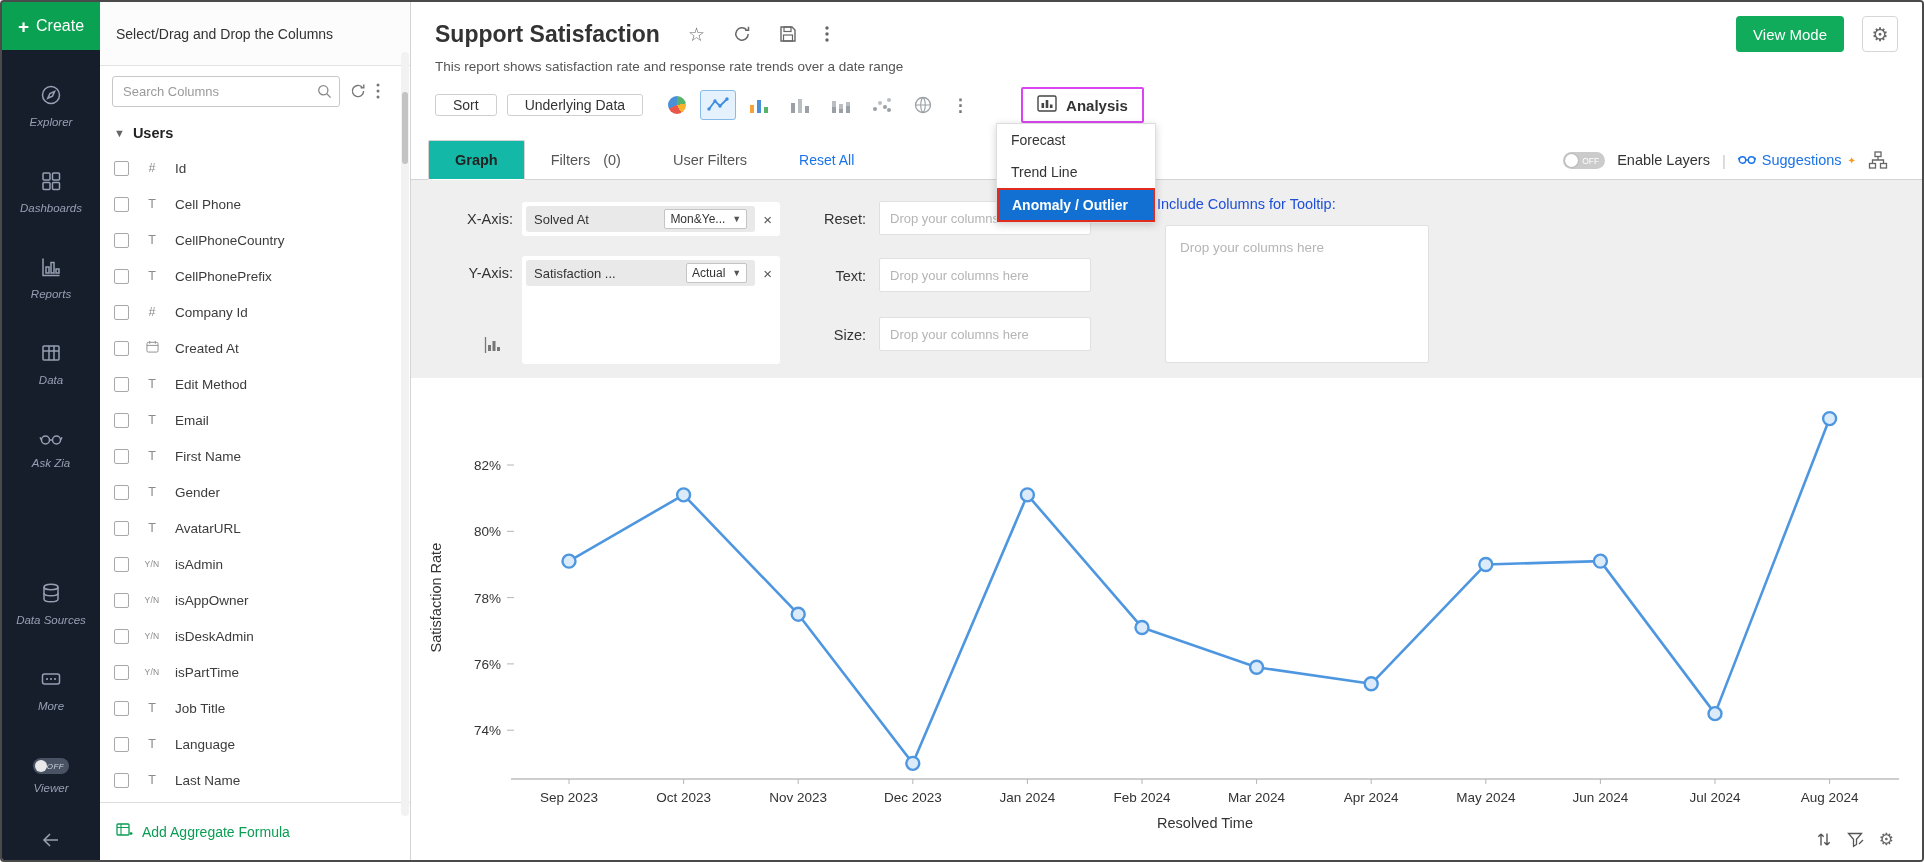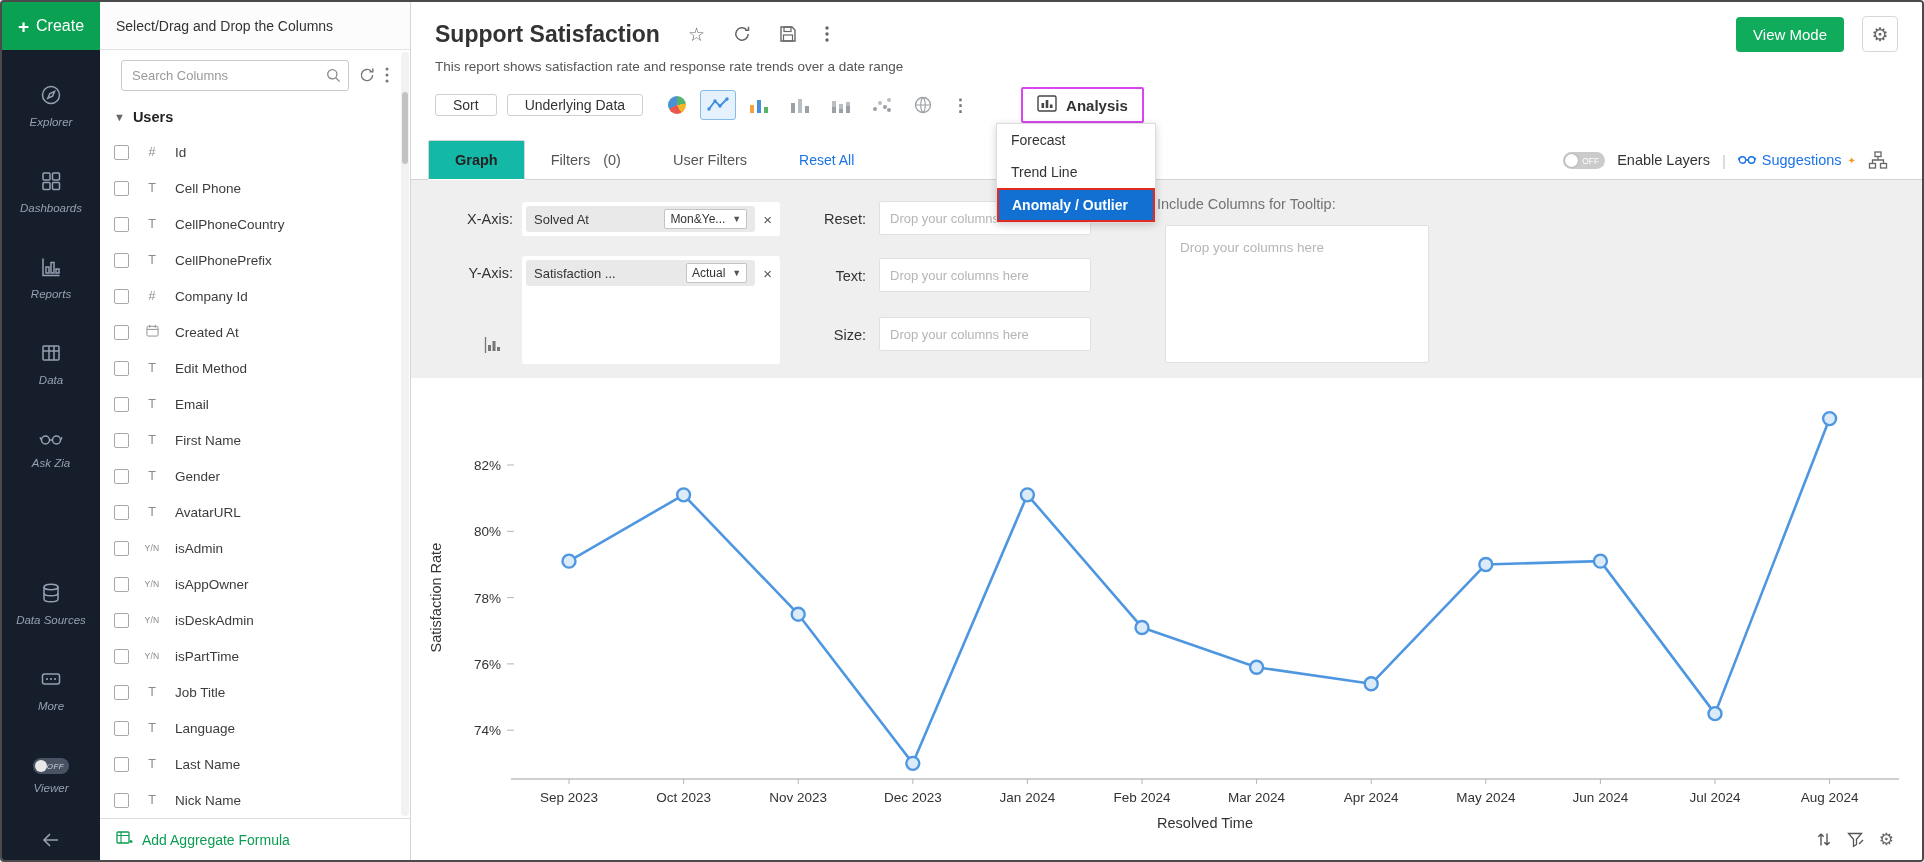--- a/index.html
+++ b/index.html
@@ -16,47 +16,47 @@
 .rail-item.gap-top { margin-top:68px; }
 .rail-item svg { stroke:#97a0b3; fill:none; stroke-width:1.5; }
 .rail-lb { width:70px; line-height:1.25; }
 .viewer-toggle { width:36px; height:16px; background:#4a5364; border-radius:8px; position:relative; }
 .viewer-toggle .knob { position:absolute; left:2px; top:2px; width:12px; height:12px; border-radius:50%; background:#e8e8e8; }
 .viewer-toggle .off-txt { position:absolute; right:5px; top:3.5px; font-size:8px; color:#cfd5df; letter-spacing:.4px; }
 .rail-bottom { position:absolute; bottom:8px; left:0; width:100%; display:flex; justify-content:center; color:#97a0b3; cursor:pointer; }
 
 
 .col-panel { width:311px; border-right:1px solid #d4d4d4; display:flex; flex-direction:column; position:relative; background:#fff; flex-shrink:0; }
-.col-header { height:48px; display:flex; align-items:center; padding:0 16px; font-size:14px; color:#333; border-bottom:1px solid #e3e3e3; background:#fcfcfc; flex-shrink:0; }
-.search-row { height:50px; display:flex; align-items:center; padding:0 12px; gap:10px; flex-shrink:0;justify-content:center; }
+.col-header { height:64px; display:flex; align-items:center; padding:0 16px; font-size:14px; color:#333; border-bottom:1px solid #e3e3e3; background:#fcfcfc; flex-shrink:0; }
+.search-row { height:50px; display:flex; align-items:center; padding:0 12px; gap:10px; flex-shrink:0; }
 .search-box { position:relative; width:228px; }
 .search-box input { width:100%; height:31px; border:1px solid #c9c9c9; border-radius:3px; padding:0 30px 0 10px; font-size:13px; color:#333; font-family:inherit; outline:none; }
 .search-box input::placeholder { color:#9a9a9a; }
 .search-ic { position:absolute; right:8px; top:8px; }
 .mini-ic { color:#777; display:inline-flex; align-items:center; cursor:pointer; }
 .group-row { height:34px; display:flex; align-items:center; gap:8px; padding:0 14px; flex-shrink:0; }
 .group-chev { color:#666; font-size:11px; }
 .group-name { font-size:14.5px; font-weight:bold; color:#222; }
 #col-list { flex:1; overflow:hidden; }
 .col-row { height:36px; display:flex; align-items:center; padding:0 14px; gap:12px; cursor:pointer; }
 .cbox { width:15px; height:15px; border:1px solid #a8a8a8; border-radius:2px; background:#fff; flex-shrink:0; }
 .ctype { width:22px; color:#8a8a8a; font-size:12.5px; text-align:center; flex-shrink:0; }
 .ctype.yn { font-size:8.5px; letter-spacing:.3px; }
 .clabel { font-size:13.5px; color:#3c3c3c; white-space:nowrap; }
-.panel-footer { height:42px; border-top:1px solid #ddd; display:flex; align-items:center; gap:9px; padding:0 16px; color:#0a9d53; font-size:14px; cursor:pointer; flex-shrink:0; }
+.panel-footer { height:58px; border-top:1px solid #ddd; display:flex; align-items:center; gap:9px; padding:0 16px; color:#0a9d53; font-size:14px; cursor:pointer; flex-shrink:0; }
 .panel-scroll { position:absolute; right:1px; top:50px; bottom:44px; width:8px; background:#f2f2f2; border-radius:4px; }
 .panel-scroll .thumb { position:absolute; top:40px; left:1px; width:6px; height:72px; background:#c3c3c3; border-radius:3px; }
 
 
 .main { flex:1; display:flex; flex-direction:column; position:relative; background:#fff; min-width:0; }
 .report-header { padding:14px 0 0 24px; }
 .title-row { display:flex; align-items:center; gap:28px; padding-right:24px; }
 .page-title { font-size:23px; font-weight:bold; color:#333; }
 .hdr-ic { color:#666; font-size:19px; display:inline-flex; align-items:center; cursor:pointer; line-height:1; }
-.title-right { margin-left:auto; display:flex; align-items:center; gap:18px; }
+.title-right { margin-left:auto; display:flex; gap:18px; }
 .view-mode-btn { background:#10ab5b; color:#fff; border:none; border-radius:4px; font-size:15px; padding:9px 17px; font-family:inherit; cursor:pointer; }
 .gear-btn { width:36px; height:36px; border:1px solid #d6d6d6; border-radius:4px; background:#fff; display:flex; align-items:center; justify-content:center; font-size:19px; color:#666; cursor:pointer; }
 .subtitle { margin-top:7px; font-size:13.5px; color:#555; }
 
 .toolbar { margin-top:10px; padding:0 24px; display:flex; align-items:center; height:42px; flex-shrink:0; }
 .tb-btn { height:22px; background:#fff; border:1px solid #cfcfcf; border-radius:3px; font-size:14px; color:#333; padding:0 17px; font-family:inherit; cursor:pointer; }
 .tb-btn + .tb-btn { margin-left:10px; }
 .chart-ic-group { display:flex; align-items:center; gap:5px; margin-left:16px; }
 .ct-ic { width:36px; height:30px; display:flex; align-items:center; justify-content:center; border-radius:3px; cursor:pointer; }
 .ct-ic.selected { background:#e5f1fc; border:1px solid #86bbe9; }
@@ -93,21 +93,21 @@
 .y-shelf { left:111px; top:76px; width:258px; height:108px; align-items:flex-start; }
 .chip-row { display:flex; align-items:center; width:100%; }
 .chip { flex:1; background:#e9e9e9; border-radius:3px; height:26px; display:flex; align-items:center; padding:0 8px; gap:8px; }
 .chip-label { font-size:13px; color:#333; white-space:nowrap; }
 .mode-select { margin-left:auto; background:#fff; border:1px solid #c4c4c4; border-radius:2px; font-size:12px; color:#333; padding:2px 5px; display:flex; align-items:center; gap:7px; cursor:pointer; white-space:nowrap; }
 .mode-select .chev { font-size:9px; color:#555; }
 .chip-close { margin:0 4px 0 8px; color:#555; font-size:15px; cursor:pointer; line-height:1; }
 .axis-ic { position:absolute; left:72px; top:156px; }
 .dropzone { position:absolute; width:212px; height:34px; border:1px solid #e0e0e0; background:#fff; border-radius:2px; font-size:13px; color:#333; padding:0 10px; font-family:inherit; outline:none; }
 .dropzone::placeholder { color:#b5b5b5; }
-.tooltip-lb { position:absolute; left:746px; top:16px; font-size:14.5px; color:#737373; }
+.tooltip-lb { position:absolute; left:746px; top:16px; font-size:14.5px; color:#1d4ed8; }
 .tooltip-zone { position:absolute; left:754px; top:45px; width:264px; height:138px; background:#fff; border:1px solid #e0e0e0; border-radius:2px; padding:12px 14px; }
 .tooltip-zone span { font-size:13.5px; color:#b5b5b5; }
 
 
 .chart-wrap { flex:1; position:relative; background:#fff; }
 #chart-svg { display:block; margin-top:4px; }
 #chart-svg .tick { font-size:13.5px; fill:#333; font-family:"Liberation Sans", sans-serif; }
 #chart-svg .tickline { stroke:#b5b5b5; stroke-width:1; }
 #chart-svg .axis { stroke:#9e9e9e; stroke-width:1.2; }
 #chart-svg .axis-label { font-size:14.5px; fill:#333; font-family:"Liberation Sans", sans-serif; }

